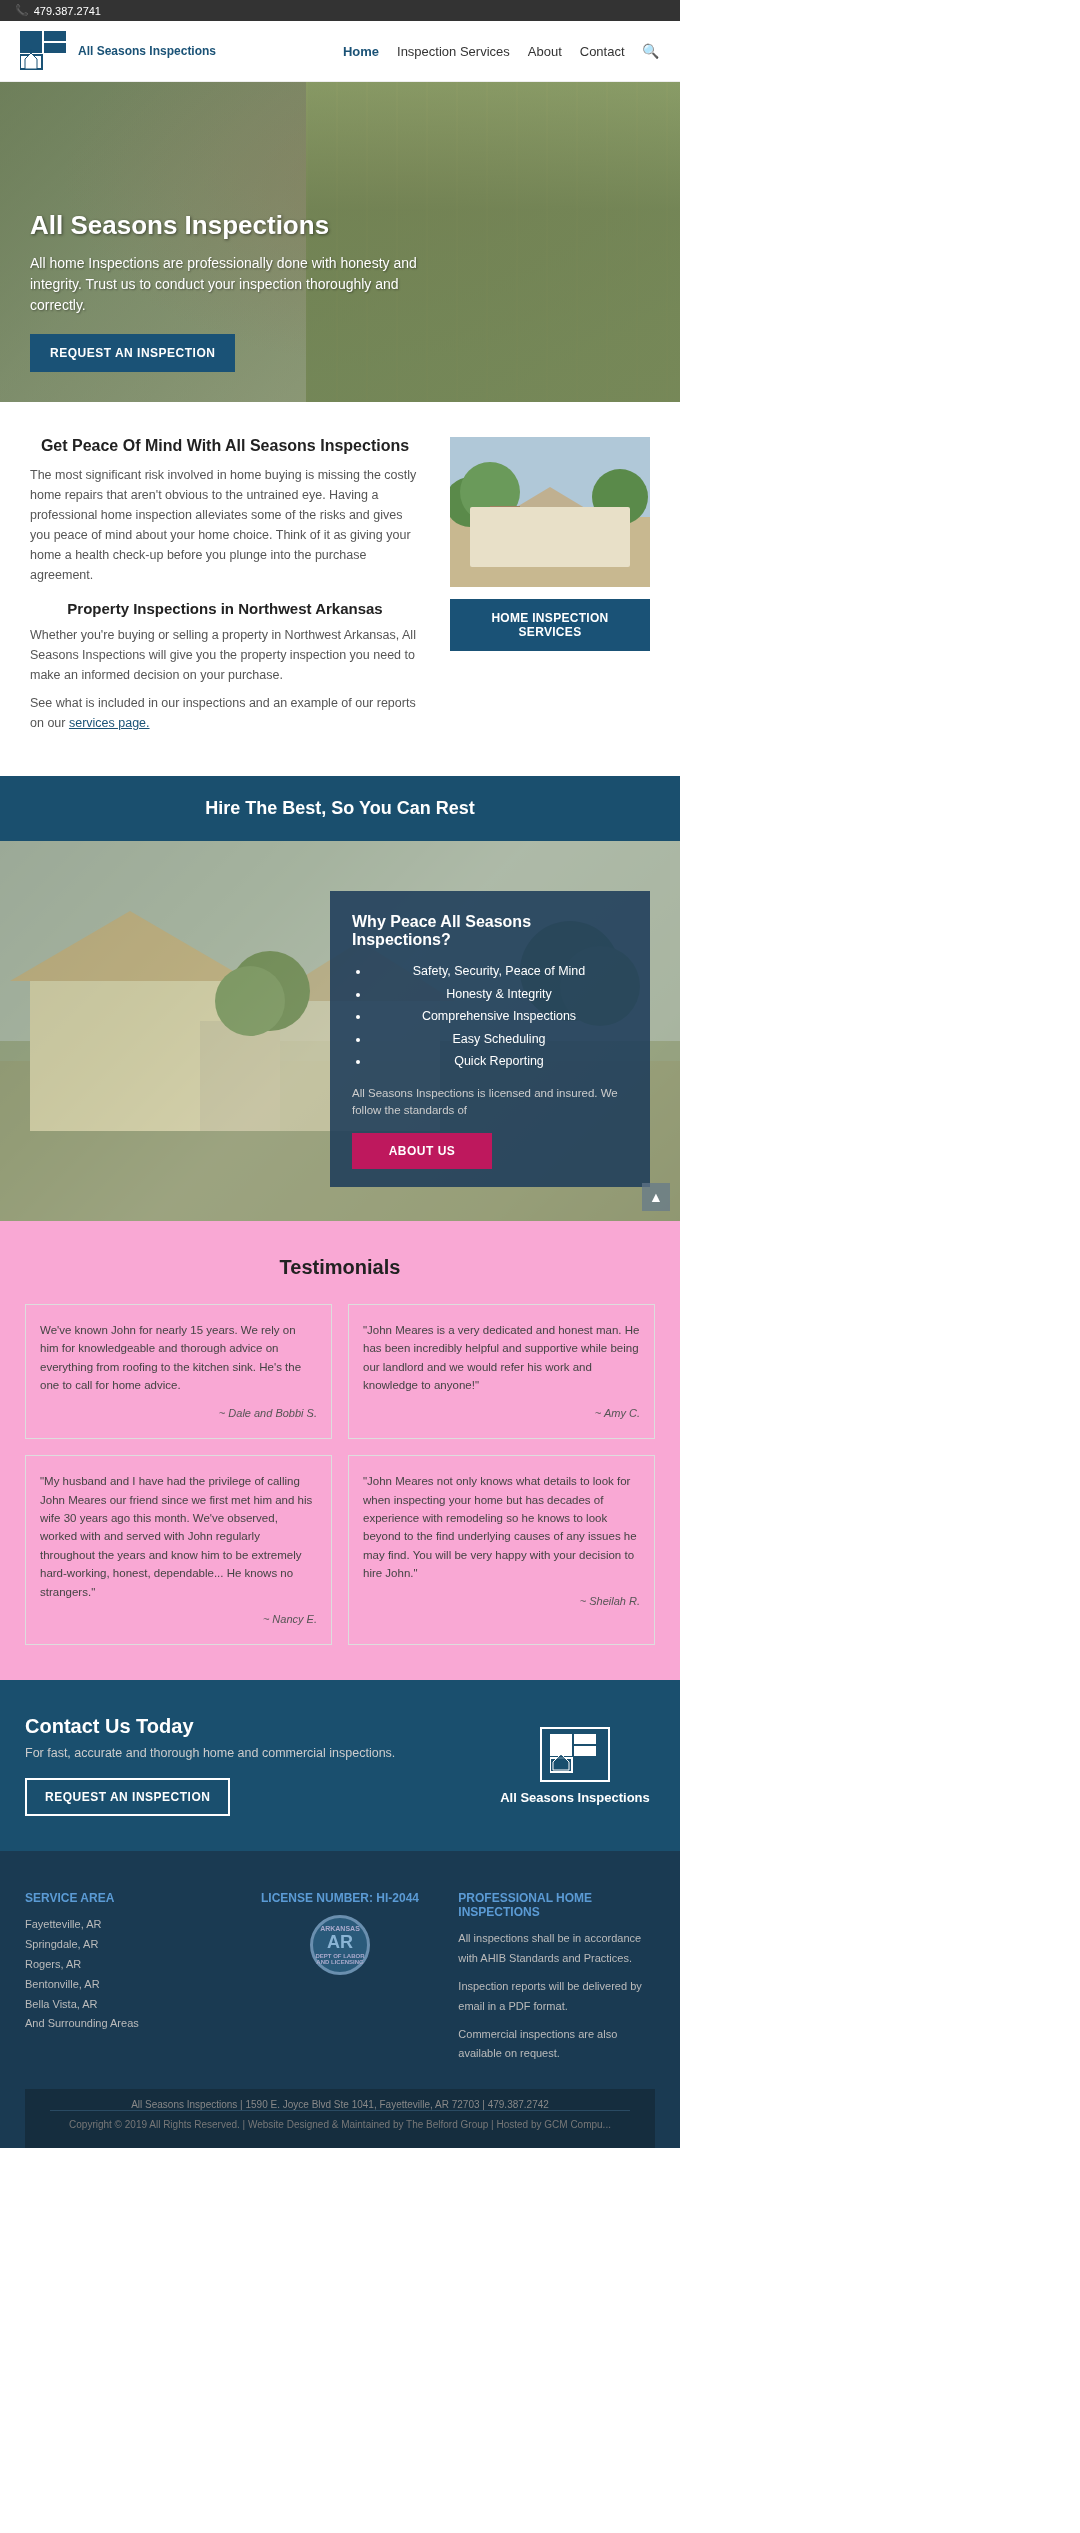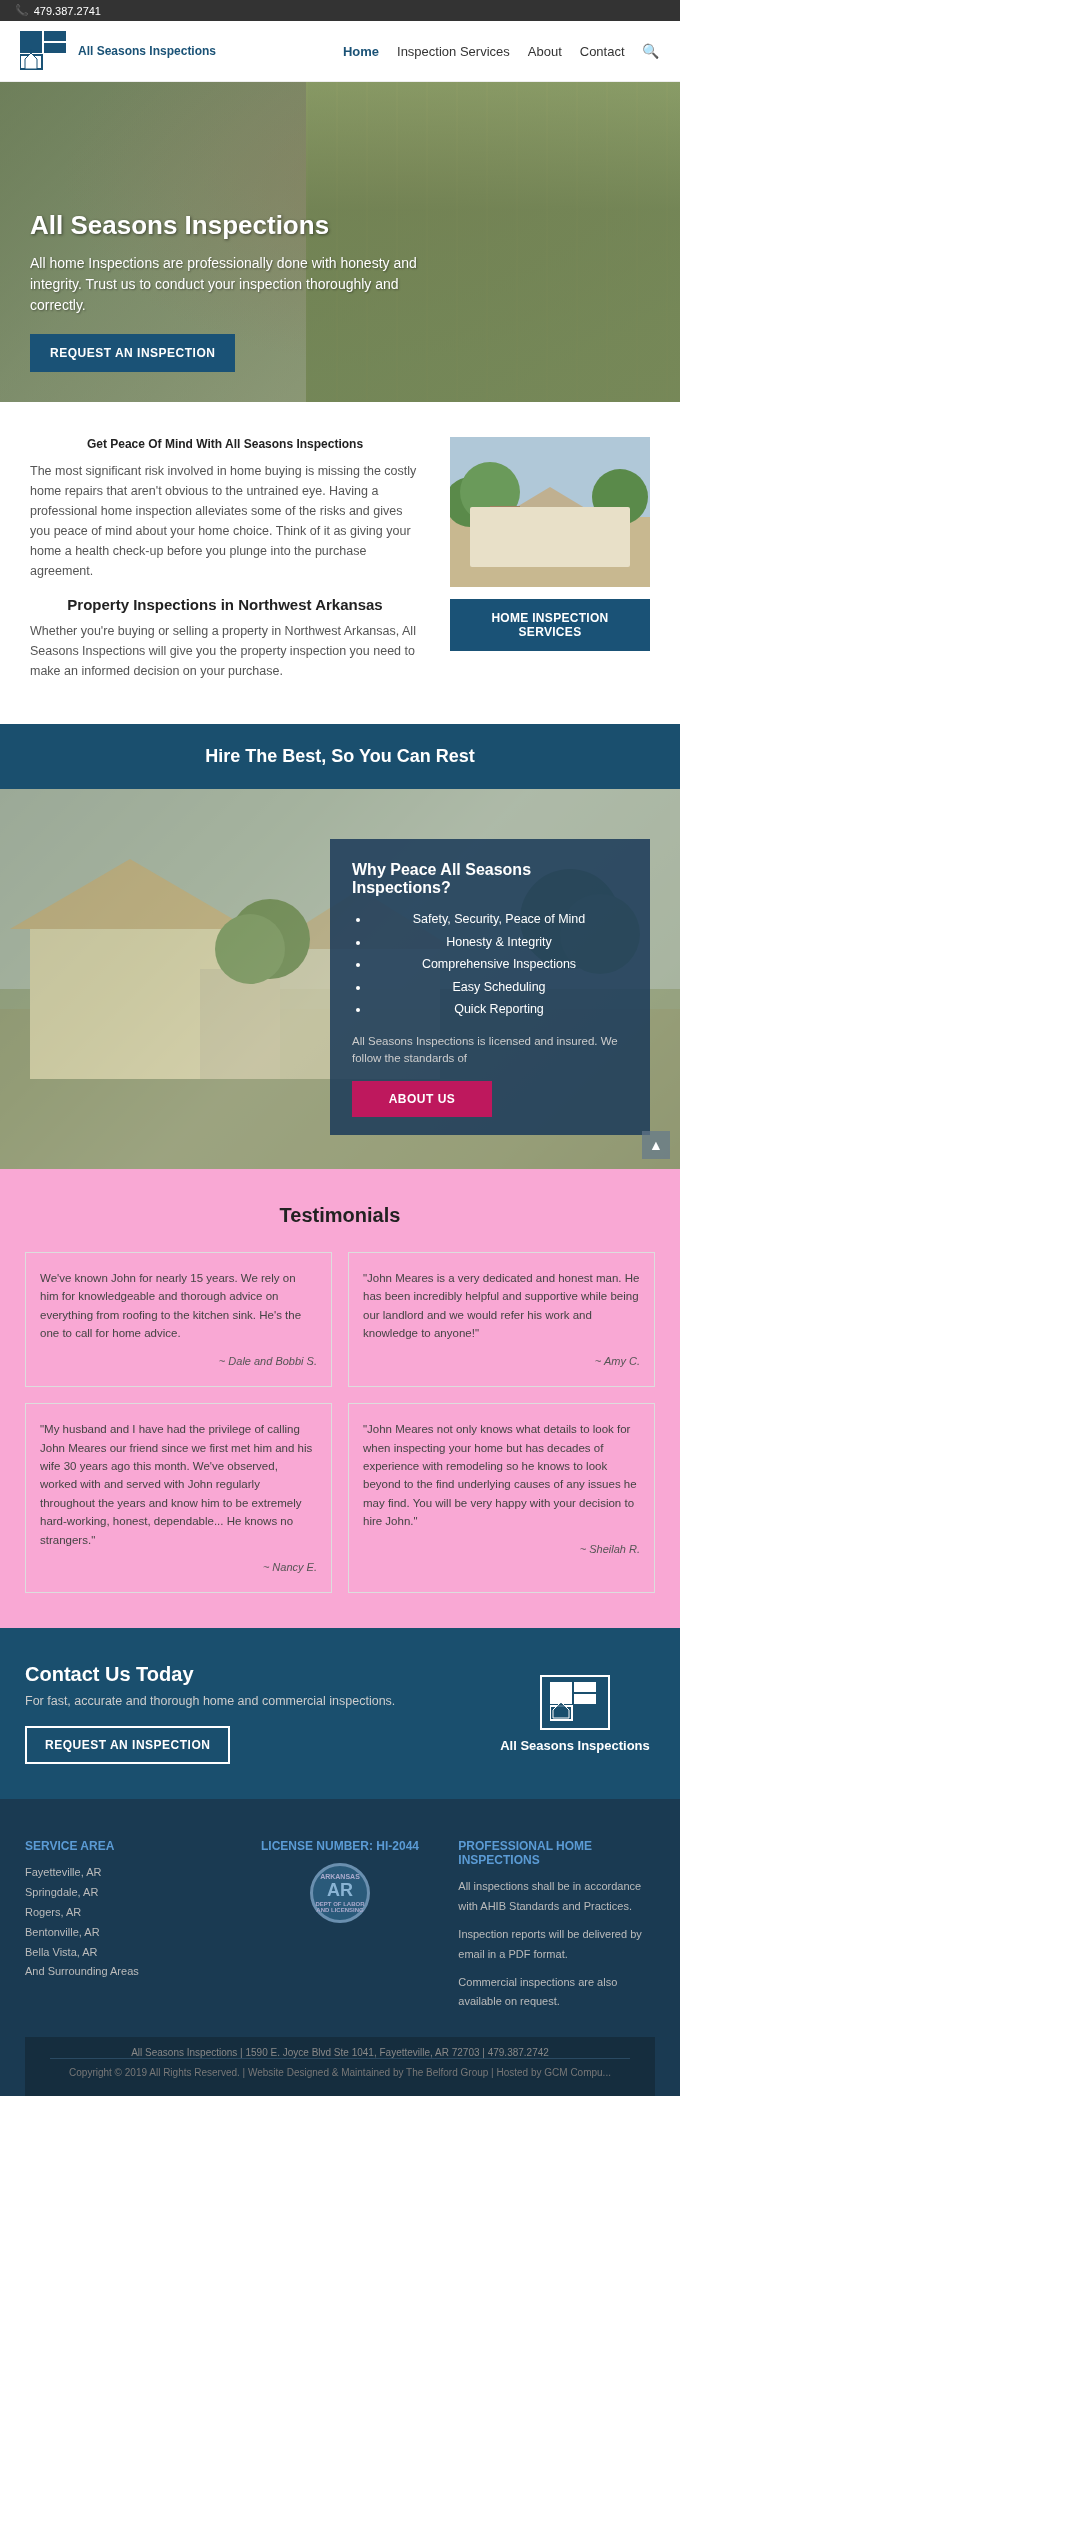--- a/index.html
+++ b/index.html
@@ -111,21 +111,21 @@
     
     .info-section {
       padding: 35px 30px;
       display: flex;
       gap: 30px;
     }
     .info-text {
       flex: 1;
     }
     .info-text h2 {
-      font-size: 12px;
+      font-size: 16px;
       font-weight: bold;
       color: #222;
       margin-bottom: 10px;
       text-align: center;
     }
     .info-text h3 {
       font-size: 15px;
       font-weight: bold;
       color: #222;
       margin: 15px 0 8px;
@@ -476,20 +476,24 @@
     <button class="btn-request">REQUEST AN INSPECTION</button>
   </div>
 </div>
 
 <div class="info-section">
   <div class="info-text">
     <h2>Get Peace Of Mind With All Seasons Inspections</h2>
     <p>The most significant risk involved in home buying is missing the costly home repairs that aren't obvious to the untrained eye. Having a professional home inspection alleviates some of the risks and gives you peace of mind about your home choice. Think of it as giving your home a health check-up before you plunge into the purchase agreement.</p>
     <h3>Property Inspections in Northwest Arkansas</h3>
     <p>Whether you're buying or selling a property in Northwest Arkansas, All Seasons Inspections will give you the property inspection you need to make an informed decision on your purchase.</p>
+    <p>
+      <span>See what is included in our inspections and an example of our reports on our</span>
+      <a href="#">services page.</a>
+    </p>
   </div>
   <div class="info-img-col">
     <div class="house-img-box">
 
       <svg width="200" height="150" viewBox="0 0 200 150" style="position:absolute;inset:0">
         <rect width="200" height="150" fill="#b0c8d8"></rect>
         <rect x="0" y="80" width="200" height="70" fill="#c8b890"></rect>
 
         <circle cx="20" cy="65" r="25" fill="#5a8a4a"></circle>
         <circle cx="40" cy="55" r="30" fill="#6a9a5a"></circle>

